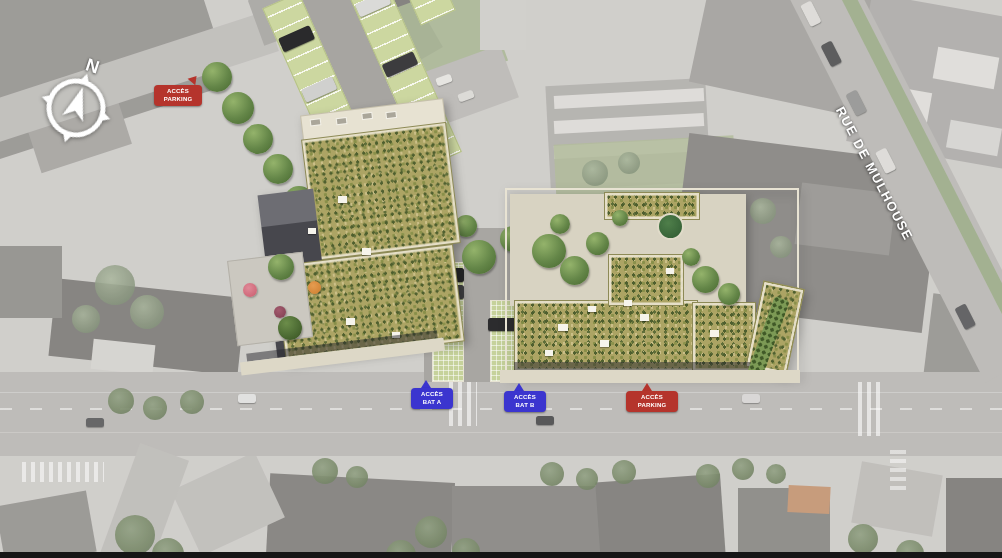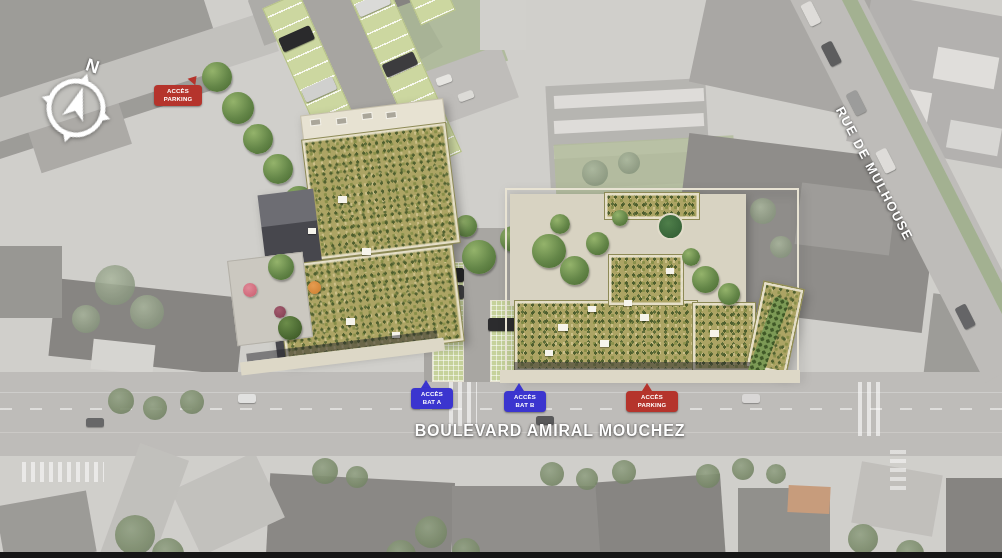--- a/index.html
+++ b/index.html
@@ -271,17 +271,16 @@
     <span>ACCÈS</span>
     <span>BAT B</span>
   </div>
 
   <div class="tri" style="left:642px;top:383px;border-bottom-color:#b5342c;"></div>
   <div class="badge" style="left:626px;top:391px;width:46px;background:#b5342c;">
     <span>ACCÈS</span>
     <span>PARKING</span>
   </div>
 
-  <div class="street-label" style="left:385px;top:422px;width:330px;text-align:center;font-size:16px;letter-spacing:.8px;">BOULEVARD AMIRAL MOUCHEZ</div>
   <div class="street-label" style="left:846px;top:104px;font-size:13px;letter-spacing:1.5px;transform:rotate(62deg);transform-origin:0 0;">RUE DE MULHOUSE</div>
 
   <div class="abs" style="left:0;top:552px;width:1002px;height:6px;background:#161616;"></div>
 </div>
 
 </body></html>

